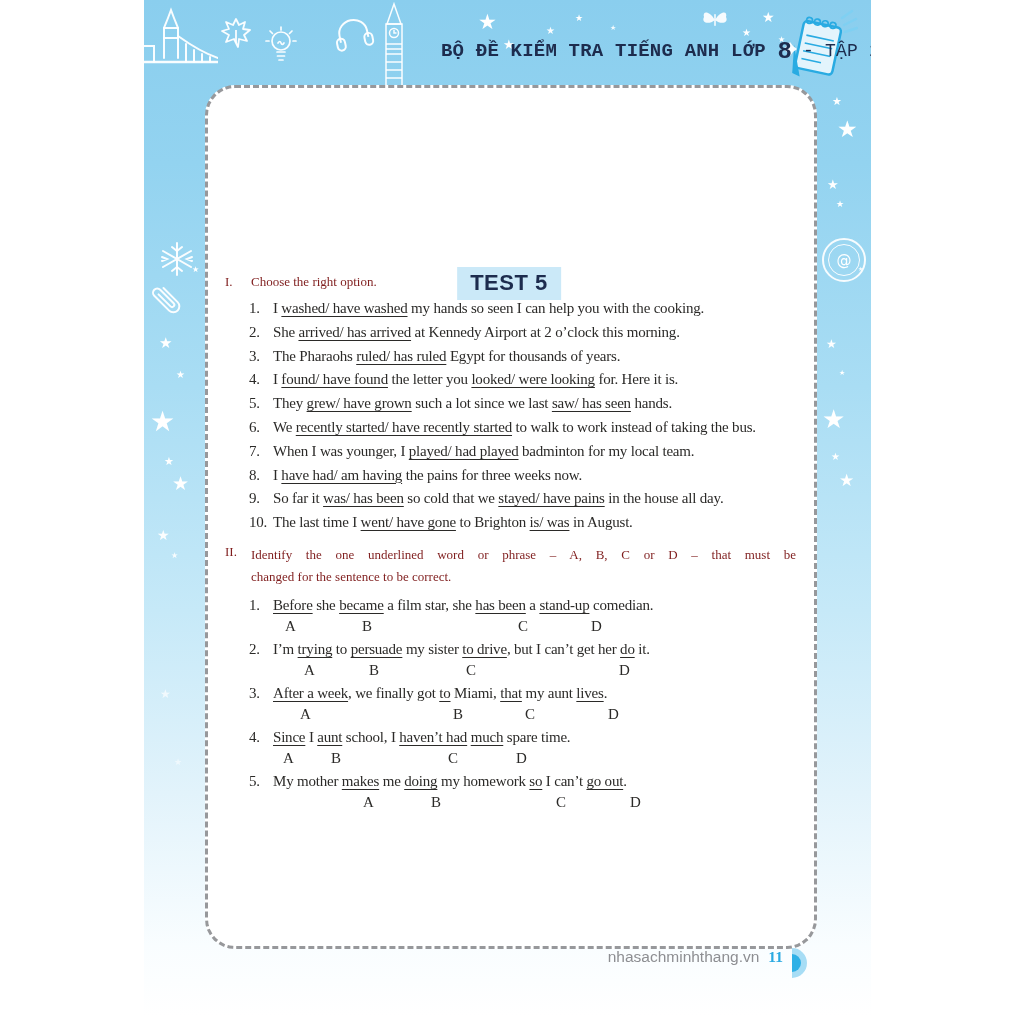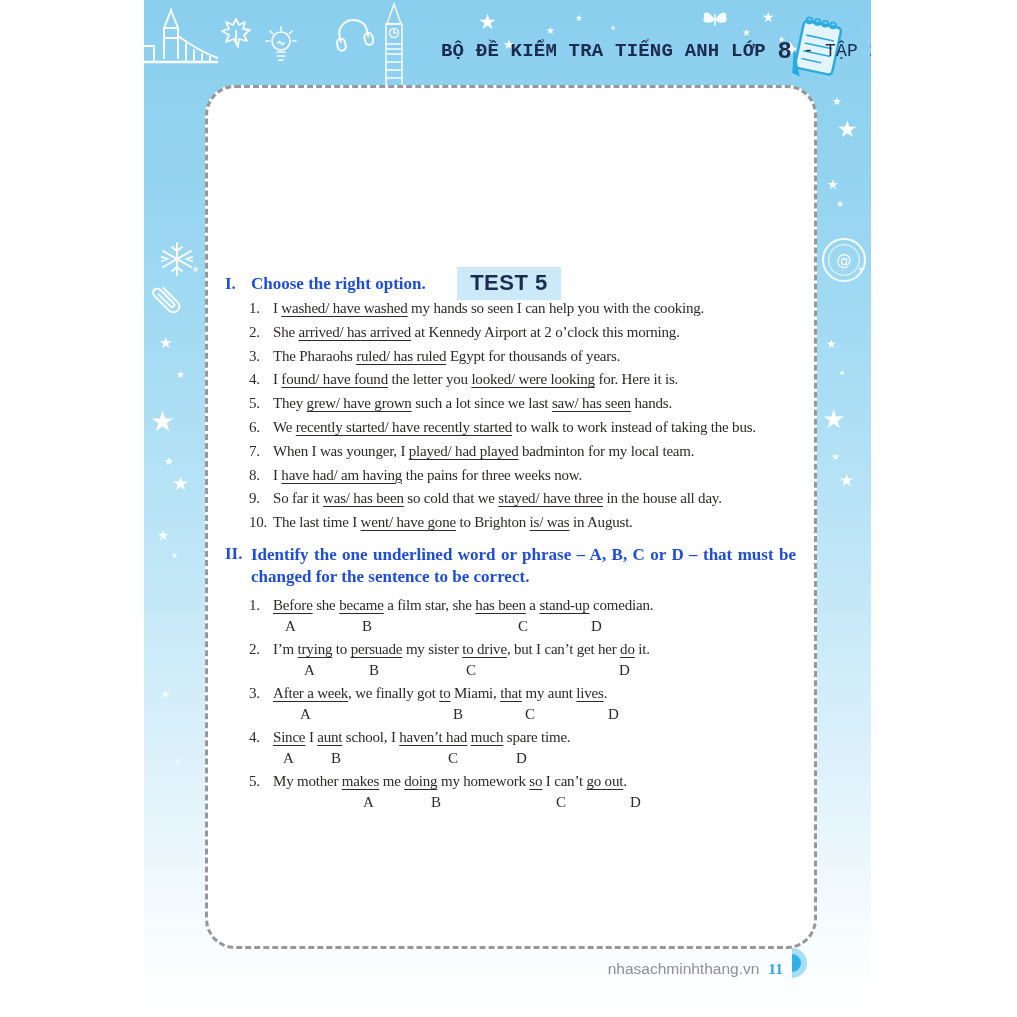--- a/index.html
+++ b/index.html
@@ -43,39 +43,39 @@
     position:absolute;left:0;top:26px;width:100%;text-align:center;
     font-family:"Liberation Sans", sans-serif;font-weight:700;font-size:31px;color:#56575C;letter-spacing:1px;
   }
   
   .test-badge{
     position:absolute;left:50%;top:141px;transform:translateX(-52%);
     background:#CBE9F8;color:#1D2C4E;padding:3px 13px 4px 13px;
     font-family:"Liberation Sans", sans-serif;font-weight:700;font-size:22px;letter-spacing:.5px;margin-top:38px;
   }
   
-  .sec-head{position:absolute;left:17px;color:#1d4ed8;font-weight:700;font-size:17px;}
+  .sec-head{position:absolute;left:17px;color:#7f1d1d;font-weight:400;font-size:13px;}
   .sec-head .roman{display:inline-block;width:26px;vertical-align:top;}
   .sec1-head{top:186px;}
   .sec2-head{top:456px;width:574px;}
   .sec2-title{display:inline-block;width:545px;line-height:21.6px;vertical-align:top;}
   .sec2-title .l1{text-align:justify;text-align-last:justify;}
   .items{position:absolute;left:41px;width:548px;color:#2B2A28;font-size:15px;letter-spacing:-0.2px;}
   .s1items{top:209px;line-height:23.8px;}
   .s2items{top:505px;line-height:24px;}
   .item{display:flex;align-items:flex-start;}
   .item .num{flex:none;width:24px;}
   .item .text{flex:1;position:relative;}
   .s1items .item .text{white-space:nowrap;}
   .u{text-decoration:underline;text-underline-offset:2.5px;text-decoration-thickness:1px;}
   .letters{position:relative;height:20px;line-height:18px;font-size:15px;}
   .letter{position:absolute;top:0;}
   
   .page-footer{
-    position:absolute;top:948px;right:64px;display:flex;align-items:flex-end;gap:9px;z-index:3;
+    position:absolute;top:948px;right:64px;display:flex;align-items:flex-start;gap:9px;z-index:3;
     font-family:"Liberation Sans", sans-serif;
   }
   .site{color:#8D8E92;font-size:15.5px;}
   .pnum{color:#2AA9E1;font-weight:700;font-size:15.5px;font-family:"Liberation Serif", serif;}
   .pmark{position:relative;width:15px;height:30px;background:#A7DDF5;border-radius:0 15px 15px 0;display:inline-block;}
   .pmark .pmark-in{position:absolute;left:0;top:6px;width:9px;height:18px;background:#2FB0E6;border-radius:0 9px 9px 0;}
 </style>
 </head>
 <body>
 
@@ -230,21 +230,21 @@
         <div class="item">
           <span class="num">7.</span>
           <span class="text"><span>When I was younger, I </span><span class="u">played/ had played</span><span> badminton for my local team.</span></span>
         </div>
         <div class="item">
           <span class="num">8.</span>
           <span class="text"><span>I </span><span class="u">have had/ am having</span><span> the pains for three weeks now.</span></span>
         </div>
         <div class="item">
           <span class="num">9.</span>
-          <span class="text"><span>So far it </span><span class="u">was/ has been</span><span> so cold that we </span><span class="u">stayed/ have three</span><span> in the house all day.</span></span>
+          <span class="text"><span>So far it </span><span class="u">was/ has been</span><span> so cold that we </span><span class="u">stayed/ have pains</span><span> in the house all day.</span></span>
         </div>
         <div class="item">
           <span class="num">10.</span>
           <span class="text"><span>The last time I </span><span class="u">went/ have gone</span><span> to Brighton </span><span class="u">is/ was</span><span> in August.</span></span>
         </div>
       </div>
 
     <div class="sec-head sec2-head">
       <span class="roman">II.</span><span class="sec2-title"><span class="l1" style="display:block;">Identify the one underlined word or phrase – A, B, C or D – that must be</span><span>changed for the sentence to be correct.</span></span>
     </div>

